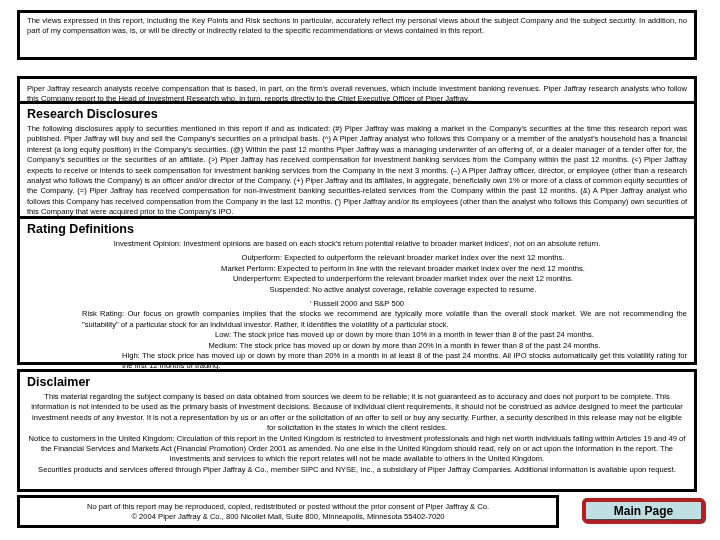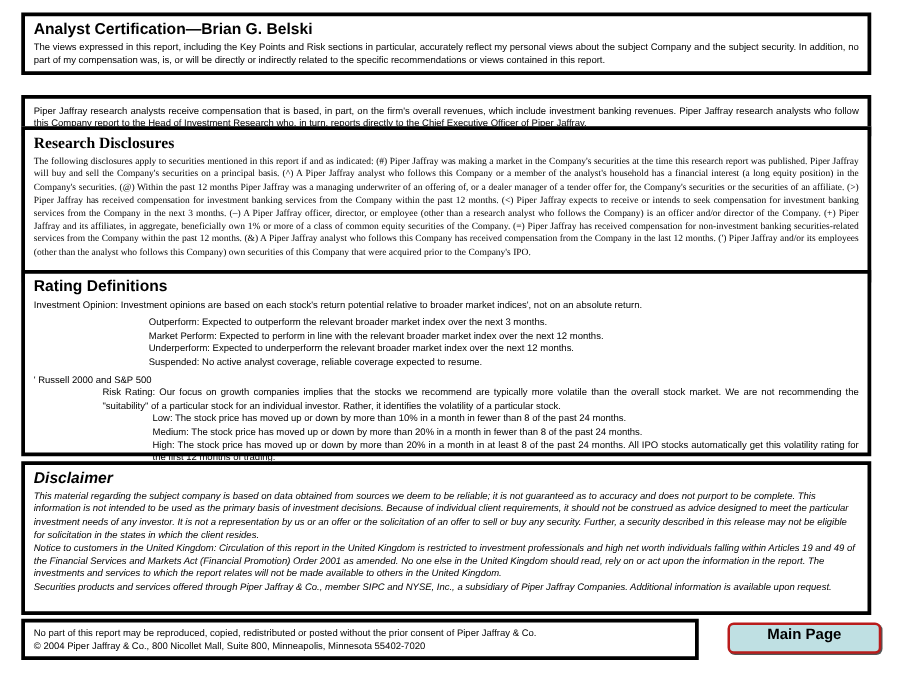--- a/index.html
+++ b/index.html
@@ -2,60 +2,59 @@
 <html><head>
 <meta charset="utf-8">
 <style>
   html, body { margin: 0; padding: 0; background: #ffffff; }
   body { width: 720px; height: 540px; position: relative; overflow: hidden;
          font-family: "Liberation Sans", sans-serif; color: #000; }
   .box { position: absolute; left: 17px; width: 680px; border: 3px solid #000;
          box-sizing: border-box; padding: 3px 7px; background: #fff; }
   .h { font-weight: bold; font-size: 12.5px; line-height: 15px; margin: 0 0 2px 0; }
   .p { font-size: 7.6px; line-height: 10.4px; margin: 0; text-align: justify; }
-  .p.left { text-align: left; }
+  .p.left { text-align: center; }
   .ind1 { padding-left: 92px; }
   .ind2 { padding-left: 55px; }
   .ind3 { padding-left: 95px; }
   #b1 { top: 10px; height: 50px; }
   #b2 { top: 76px; height: 33px; padding-top: 5px; }
-  #b3 { top: 101px; height: 125px; font-family: Liberation Serif, serif; }
+  #b3 { top: 101px; height: 125px; }
   #b4 { top: 216px; height: 149px; }
-  #b5 { top: 369px; height: 123px; font-style: italic; }
+  #b5 { top: 369px; height: 123px; }
   #b6 { top: 495px; left: 17px; width: 542px; height: 33px; padding-top: 4px; }
   .gap { height: 4px; }
   .main-btn { position: absolute; left: 582px; top: 498px; width: 123px; height: 25px;
-              background: #bfe0e3; border: 2px solid #b91c1c; border-radius: 5px;
+              background: #bfe0e3; border: 4px solid #b91c1c; border-radius: 5px;
               box-shadow: 1px 1px 0 #555; box-sizing: border-box;
               font-family: "Liberation Sans", sans-serif; font-weight: bold;
-              font-size: 12px; display: flex; justify-content: center;
+              font-size: 12px; display: flex; align-items: center; justify-content: center;
               cursor: pointer; }
 </style>
 </head>
 <body>
 
 <div class="box" id="b1">
-  <div class="h">Analyst Certification—Brian G. Belski</div>
   <p class="p">The views expressed in this report, including the Key Points and Risk sections in particular, accurately reflect my personal views about the subject Company and the subject security. In addition, no part of my compensation was, is, or will be directly or indirectly related to the specific recommendations or views contained in this report.</p>
 </div>
 
 <div class="box" id="b2">
   <p class="p">Piper Jaffray research analysts receive compensation that is based, in part, on the firm's overall revenues, which include investment banking revenues. Piper Jaffray research analysts who follow this Company report to the Head of Investment Research who, in turn, reports directly to the Chief Executive Officer of Piper Jaffray.</p>
 </div>
 
 <div class="box" id="b3">
   <div class="h">Research Disclosures</div>
   <p class="p">The following disclosures apply to securities mentioned in this report if and as indicated: (#) Piper Jaffray was making a market in the Company's securities at the time this research report was published. Piper Jaffray will buy and sell the Company's securities on a principal basis. (^) A Piper Jaffray analyst who follows this Company or a member of the analyst's household has a financial interest (a long equity position) in the Company's securities. (@) Within the past 12 months Piper Jaffray was a managing underwriter of an offering of, or a dealer manager of a tender offer for, the Company's securities or the securities of an affiliate. (&gt;) Piper Jaffray has received compensation for investment banking services from the Company within the past 12 months. (&lt;) Piper Jaffray expects to receive or intends to seek compensation for investment banking services from the Company in the next 3 months. (–) A Piper Jaffray officer, director, or employee (other than a research analyst who follows the Company) is an officer and/or director of the Company. (+) Piper Jaffray and its affiliates, in aggregate, beneficially own 1% or more of a class of common equity securities of the Company. (=) Piper Jaffray has received compensation for non-investment banking securities-related services from the Company within the past 12 months. (&amp;) A Piper Jaffray analyst who follows this Company has received compensation from the Company in the last 12 months. (') Piper Jaffray and/or its employees (other than the analyst who follows this Company) own securities of this Company that were acquired prior to the Company's IPO.</p>
 </div>
 
 <div class="box" id="b4">
   <div class="h">Rating Definitions</div>
   <p class="p left">Investment Opinion: Investment opinions are based on each stock's return potential relative to broader market indices', not on an absolute return.</p>
   <div class="gap"></div>
-  <p class="p left ind1">Outperform: Expected to outperform the relevant broader market index over the next 3 months.</p>
+  <p class="p left ind1">Outperform: Expected to outperform the relevant broader market index over the next 12 months.</p>
   <p class="p left ind1">Market Perform: Expected to perform in line with the relevant broader market index over the next 12 months.</p>
   <p class="p left ind1">Underperform: Expected to underperform the relevant broader market index over the next 12 months.</p>
   <p class="p left ind1">Suspended: No active analyst coverage, reliable coverage expected to resume.</p>
   <div class="gap"></div>
   <p class="p left">' Russell 2000 and S&amp;P 500</p>
   <p class="p ind2">Risk Rating: Our focus on growth companies implies that the stocks we recommend are typically more volatile than the overall stock market. We are not recommending the "suitability" of a particular stock for an individual investor. Rather, it identifies the volatility of a particular stock.</p>
   <p class="p left ind3">Low: The stock price has moved up or down by more than 10% in a month in fewer than 8 of the past 24 months.</p>
   <p class="p left ind3">Medium: The stock price has moved up or down by more than 20% in a month in fewer than 8 of the past 24 months.</p>
   <p class="p ind3">High: The stock price has moved up or down by more than 20% in a month in at least 8 of the past 24 months. All IPO stocks automatically get this volatility rating for the first 12 months of trading.</p>
 </div>

